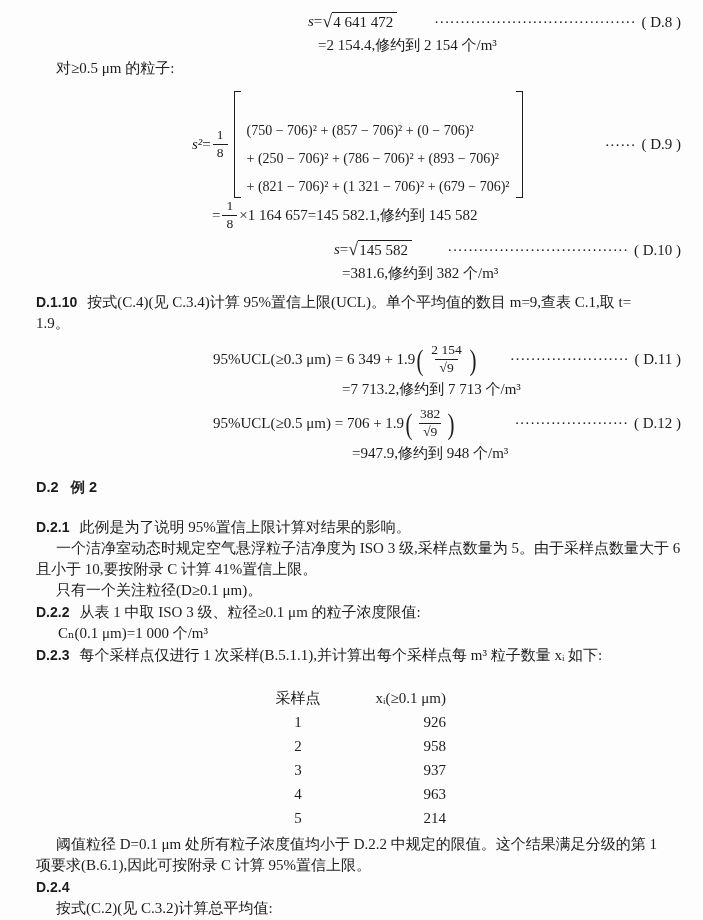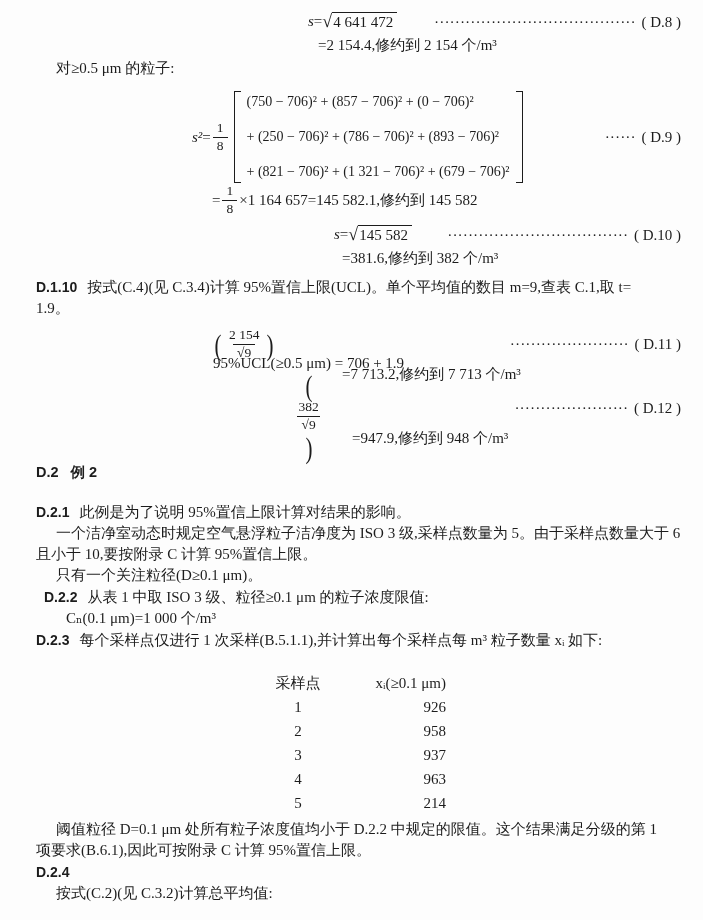--- a/index.html
+++ b/index.html
@@ -28,22 +28,22 @@
   
   .frac{display:inline-flex;flex-direction:column;align-items:center;
         font-size:13.5px;line-height:1.25;margin:0 2px;vertical-align:middle;}
   .fnum{padding:0 4px;}
   .fden{border-top:1.4px solid currentColor;padding:0 4px;}
 
   
   .bracket{display:inline-flex;align-items:stretch;margin-left:4px;}
   .lb{width:6px;border:1.8px solid currentColor;border-right:none;}
   .rb{width:6px;border:1.8px solid currentColor;border-left:none;}
-  .mrows{display:flex;flex-direction:column;gap:19px;padding:3px 6px;
-         font-size:14px;text-align:left;line-height:16px;}
+  .mrows{display:flex;flex-direction:column;gap:12px;padding:3px 6px;
+         font-size:14px;text-align:left;line-height:16px;margin-top:29px;}
 
   .bigp{font-size:30px;line-height:0.9;display:inline-block;transform:scaleX(0.7);font-weight:400;}
 
   .res{line-height:22px;white-space:nowrap;display:flex;align-items:center;}
 
   .para{line-height:21px;}
   .secnum{font-weight:bold;font-family:"Liberation Sans","DejaVu Sans",sans-serif;font-size:14px;margin-right:10px;}
   .sechead{font-weight:bold;font-family:"Liberation Sans","DejaVu Sans",sans-serif;font-size:14.5px;}
   .ind{padding-left:20px;}
 
@@ -118,34 +118,35 @@
   </div>
   <div class="res" style="margin-left:306px;">=381.6,修约到 382 个/m³</div>
 
   <div class="para" style="margin-top:8px;">
     <div><span class="secnum">D.1.10</span><span>按式(C.4)(见 C.3.4)计算 95%置信上限(UCL)。单个平均值的数目 m=9,查表 C.1,取 t=</span></div>
     <div>1.9。</div>
   </div>
 
   <div class="eqrow" style="margin-top:6px;height:38px;">
     <span class="eqbody" style="margin-left:177px;">
+      <span>95%UCL(≥0.3 μm) = 6 349 + 1.9</span>
       <span class="bigp">(</span>
       <span class="frac">
           <span class="fnum">2 154</span>
           <span class="fden"><span>√</span><span style="border-top:1px solid currentColor;">9</span></span>
         </span>
       <span class="bigp">)</span>
     </span>
     <span class="dots">·······················</span>
     <span class="eqlabel">( D.11 )</span>
   </div>
   <div class="res" style="margin-left:306px;">=7 713.2,修约到 7 713 个/m³</div>
 
   <div class="eqrow" style="margin-top:4px;height:38px;">
-    <span class="eqbody" style="margin-left:177px;flex-direction:column;">
+    <span class="eqbody" style="margin-left:177px;">
       <span>95%UCL(≥0.5 μm) = 706 + 1.9</span>
       <span class="bigp">(</span>
       <span class="frac">
           <span class="fnum">382</span>
           <span class="fden"><span>√</span><span style="border-top:1px solid currentColor;">9</span></span>
         </span>
       <span class="bigp">)</span>
     </span>
     <span class="dots">······················</span>
     <span class="eqlabel">( D.12 )</span>
@@ -153,25 +154,25 @@
   <div class="res" style="margin-left:316px;">=947.9,修约到 948 个/m³</div>
 
 
   <div class="sechead" style="margin-top:14px;">
     <span style="margin-right:12px;">D.2</span><span>例 2</span>
   </div>
 
   <div class="para" style="margin-top:20px;">
     <div><span class="secnum">D.2.1</span><span>此例是为了说明 95%置信上限计算对结果的影响。</span></div>
     <div class="ind">一个洁净室动态时规定空气悬浮粒子洁净度为 ISO 3 级,采样点数量为 5。由于采样点数量大于 6</div>
-    <div>且小于 10,要按附录 C 计算 95%置信上限。</div>
+    <div>且小于 10,要按附录 C 计算 41%置信上限。</div>
     <div class="ind">只有一个关注粒径(D≥0.1 μm)。</div>
   </div>
 
-  <div class="para" style="margin-top:1px;margin-left:8px;">
+  <div class="para" style="margin-top:1px;">
     <div><span class="secnum">D.2.2</span><span>从表 1 中取 ISO 3 级、粒径≥0.1 μm 的粒子浓度限值:</span></div>
     <div style="padding-left:22px;">Cₙ(0.1 μm)=1 000 个/m³</div>
   </div>
 
   <div class="para" style="margin-top:1px;">
     <div><span class="secnum">D.2.3</span><span>每个采样点仅进行 1 次采样(B.5.1.1),并计算出每个采样点每 m³ 粒子数量 xᵢ 如下:</span></div>
   </div>
 
   <div class="stable" style="margin-top:20px;">
     <div class="strow">

